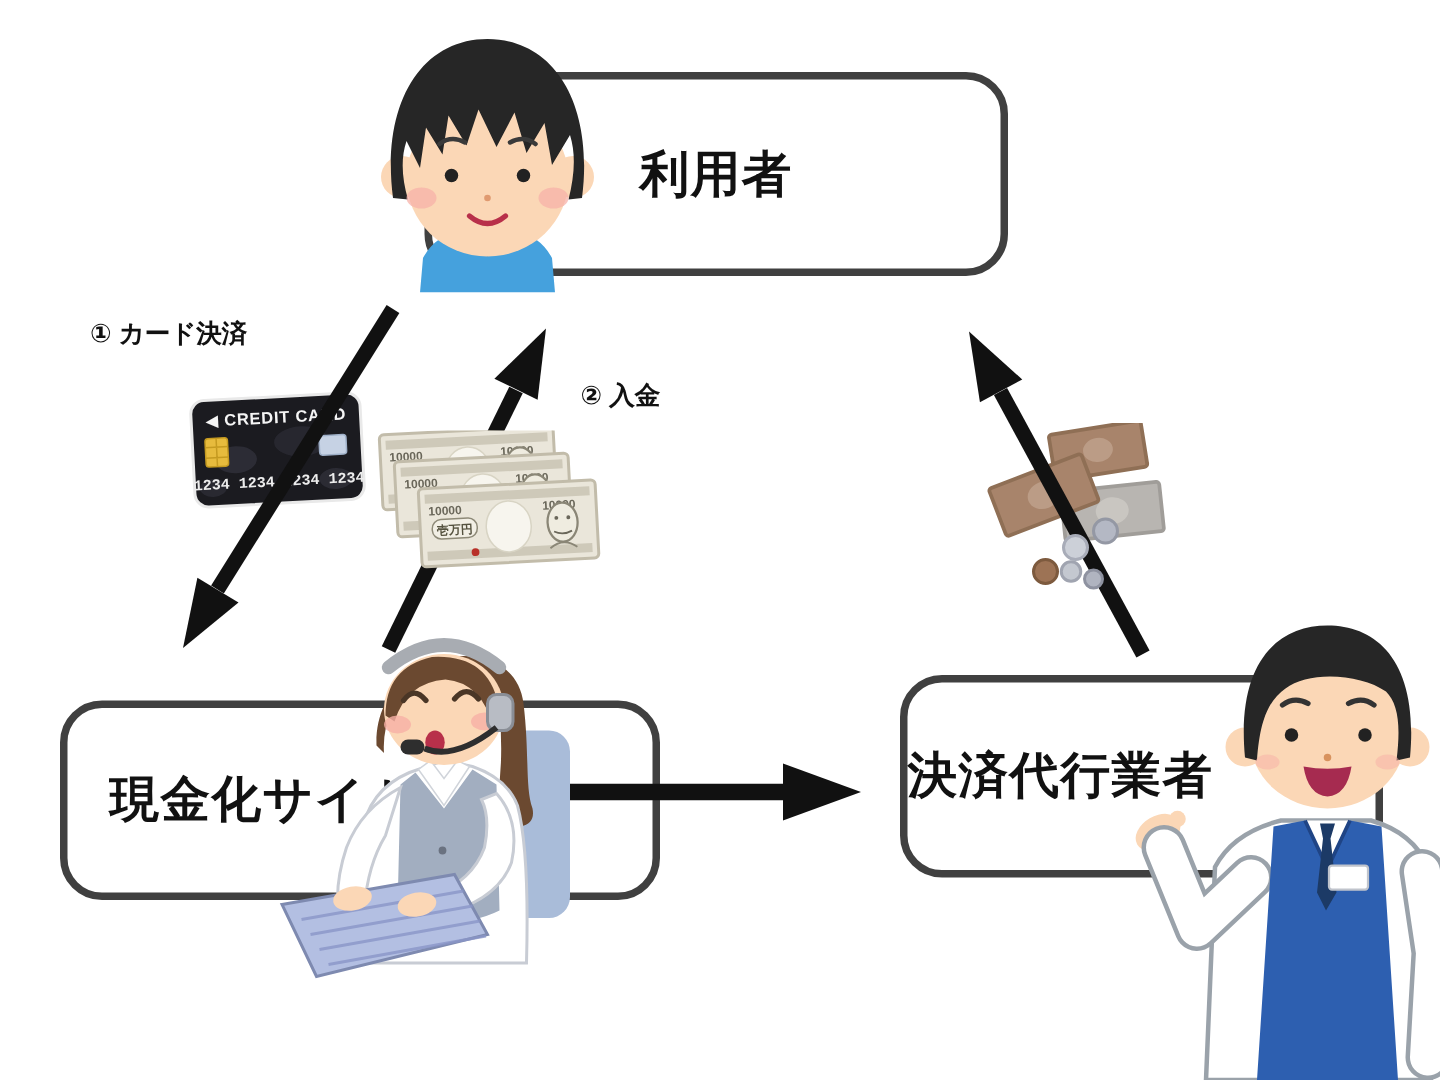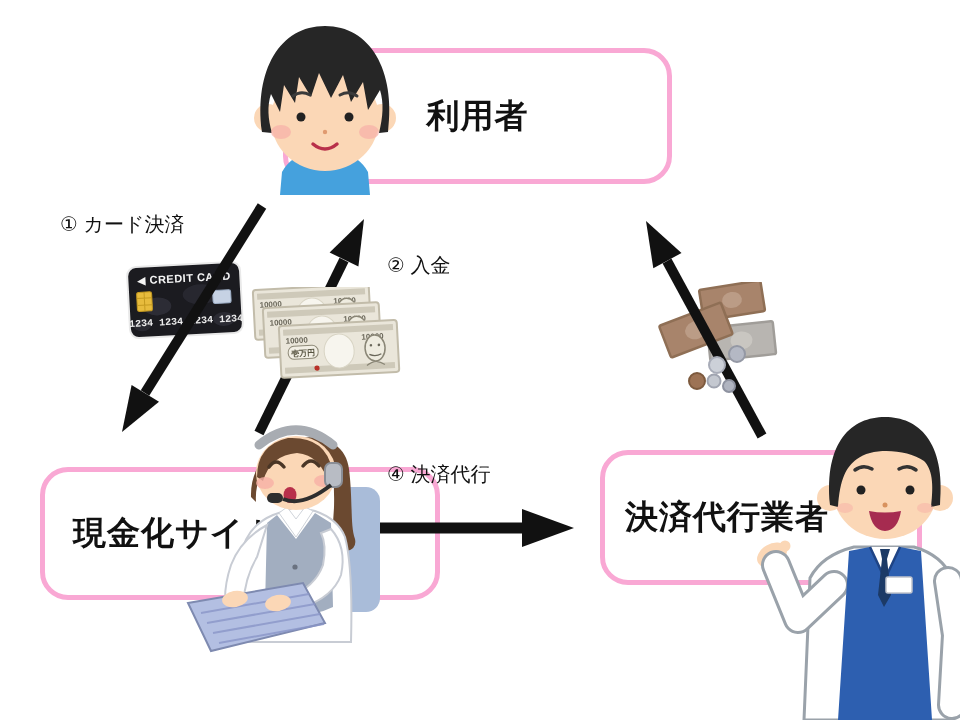--- a/index.html
+++ b/index.html
@@ -1,24 +1,24 @@
 <!DOCTYPE html>
 <html><head>
 <meta charset="utf-8">
 <style>
   html,body{margin:0;padding:0;background:#fff;}
   #stage{position:relative;width:960px;height:720px;background:#ffffff;overflow:hidden;
          font-family:"Liberation Sans","DejaVu Sans",sans-serif;color:#111;}
-  .box{position:absolute;box-sizing:border-box;background:#fff;border:5px solid #f9a8d4;
+  .box{position:absolute;box-sizing:border-box;background:#fff;border:5px solid #404040;
        border-radius:28px;display:flex;align-items:center;z-index:10;}
   .box .node-label{font-weight:700;font-size:33px;letter-spacing:1px;white-space:nowrap;}
   #user-box{left:283px;top:48px;width:389px;height:136px;justify-content:center;}
   #cashsite-box{left:40px;top:467px;width:400px;height:133px;padding-left:28px;}
-  #agency-box{left:600px;top:450px;width:322px;height:135px;justify-content:flex-end;padding-right:88px;}
-  .flow-label{position:absolute;font-weight:400;font-size:20px;white-space:nowrap;z-index:60;color:#111;}
+  #agency-box{left:600px;top:450px;width:322px;height:135px;justify-content:flex-start;padding-right:88px;}
+  .flow-label{position:absolute;font-weight:700;font-size:17px;white-space:nowrap;z-index:60;color:#111;}
   #label-card-payment{left:60px;top:211px;}
   #label-deposit{left:387px;top:252px;text-align:right;}
   #label-fee-billing{left:736px;top:256px;}
   #label-settlement{left:387px;top:461px;}
   .layer{position:absolute;left:0;top:0;z-index:30;}
   .art{position:absolute;}
   #boy-art{left:252px;top:20px;z-index:50;}
   #operator-art{left:183px;top:407px;z-index:50;}
   #agent-art{left:742px;top:413px;z-index:50;}
   #card-art{left:127px;top:263px;z-index:20;transform:rotate(-3deg);}
@@ -36,21 +36,20 @@
   </div>
   <div class="box" id="cashsite-box">
     <span class="node-label">現金化サイト</span>
   </div>
   <div class="box" id="agency-box">
     <span class="node-label">決済代行業者</span>
   </div>
 
   <div class="flow-label" id="label-card-payment">① カード決済</div>
   <div class="flow-label" id="label-deposit">② 入金</div>
-  <div class="flow-label" id="label-settlement">④ 決済代行</div>
 
   <svg class="art" id="card-art" width="116" height="74" viewBox="0 0 116 74">
     <rect x="1.5" y="1.5" width="113" height="71" rx="9" fill="#1b1b20" stroke="#e9e9e9" stroke-width="2"></rect>
     <g opacity="0.85">
       <ellipse cx="30" cy="42" rx="14" ry="9" fill="#30303a"></ellipse>
       <ellipse cx="74" cy="32" rx="18" ry="10" fill="#2a2a33"></ellipse>
       <ellipse cx="96" cy="58" rx="11" ry="7" fill="#2e2e38"></ellipse>
       <ellipse cx="14" cy="60" rx="9" ry="6" fill="#2c2c35"></ellipse>
     </g>
     <text x="58" y="19" text-anchor="middle" font-size="11" font-weight="bold" letter-spacing="0.5" fill="#f5f5f5">◀ CREDIT CARD</text>

